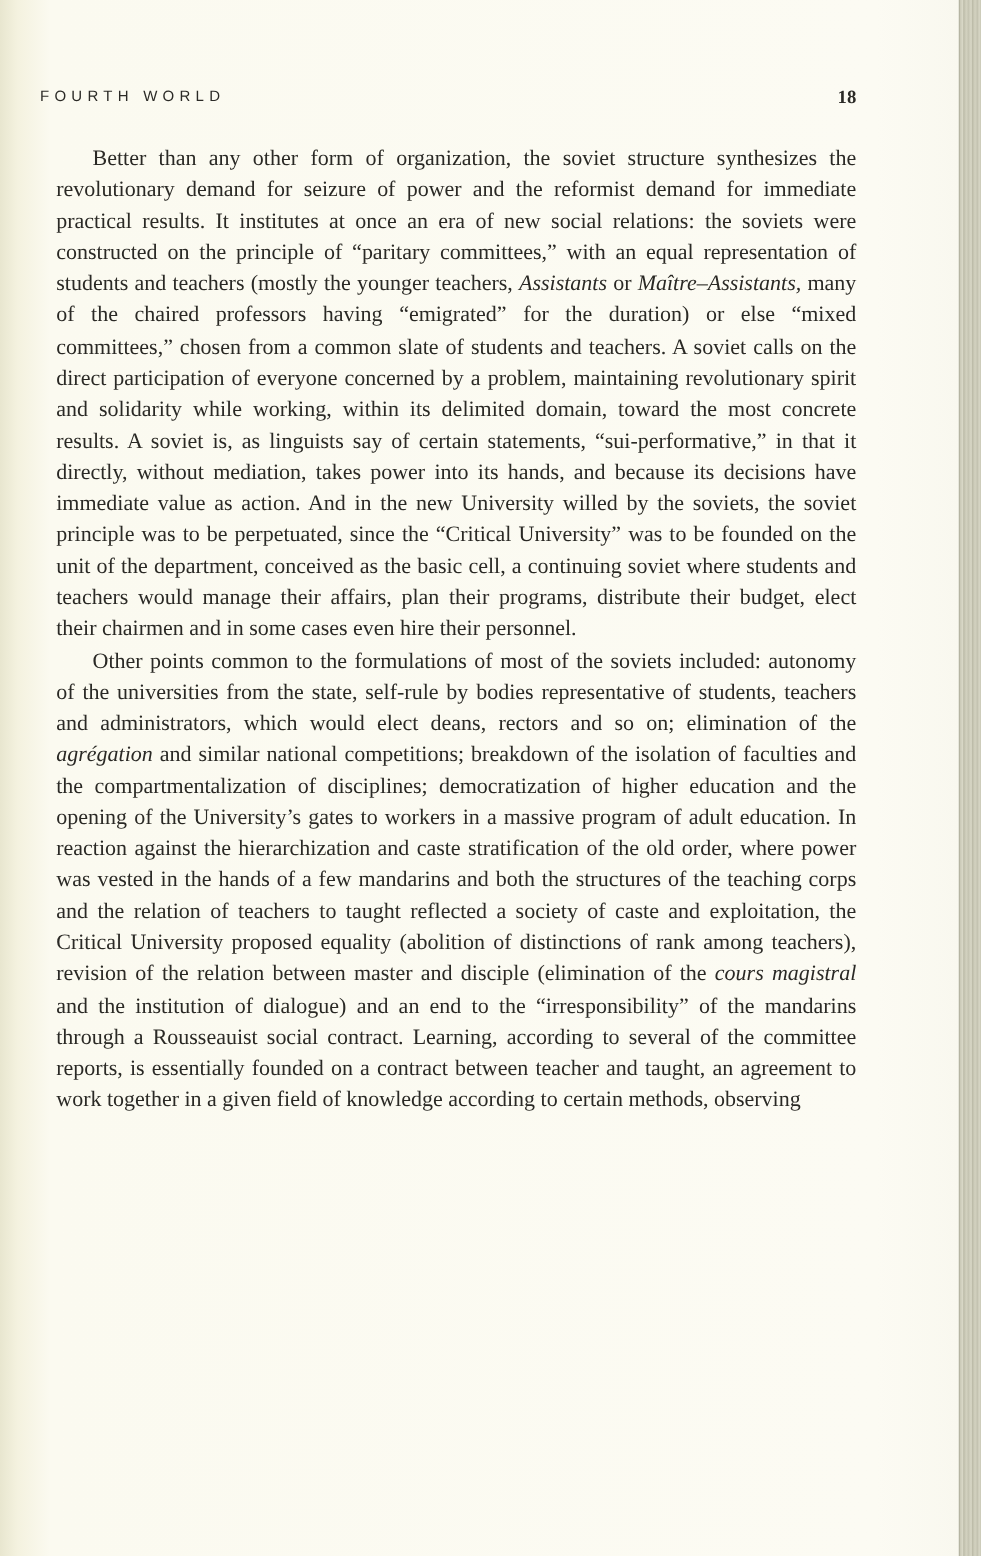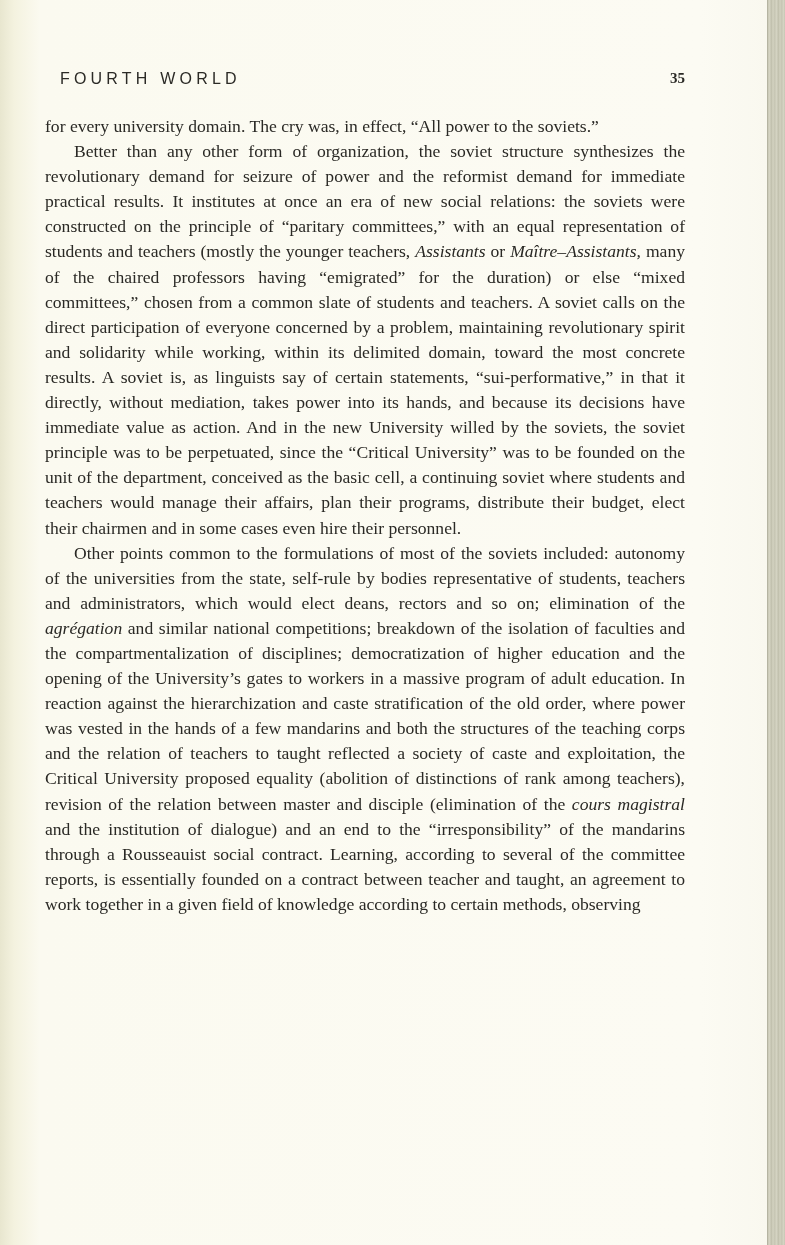--- a/index.html
+++ b/index.html
@@ -32,23 +32,22 @@
       left: 32px;
       width: 653px;
       height: 22px;
       font-family: "Liberation Sans", "DejaVu Sans", sans-serif;
       color: #2b2a26;
     }
     .running-head .title {
       position: absolute;
       left: 0;
       top: 0;
-      font-size: 16px;
+      font-size: 12px;
       letter-spacing: 4.2px;
-      margin-left: 28px;
     }
     .running-head .folio {
       position: absolute;
       right: 0;
       top: 0;
       font-family: "Liberation Serif", "DejaVu Serif", serif;
       font-size: 15px;
       font-weight: bold;
     }
     .text-block {
@@ -71,27 +70,24 @@
     .text-block i {
     }
   </style>
 </head>
 <body>
 
 <div class="page">
 
   <div class="running-head">
     <span class="title">FOURTH WORLD</span>
-    <span class="folio">35</span>
+    <span class="folio">18</span>
   </div>
 
   <div class="text-block">
-    <p>
-      <span>for every university domain. The cry was, in effect, “All power to the soviets.”</span>
-    </p>
     <p class="indent">
       <span>Better than any other form of organization, the soviet structure synthesizes the revolutionary demand for seizure of power and the reformist demand for immediate practical results. It institutes at once an era of new social relations: the soviets were constructed on the principle of “paritary committees,” with an equal representation of students and teachers (mostly the younger teachers, </span><i>Assistants</i><span> or </span><i>Maître–Assistants,</i><span> many of the chaired professors having “emigrated” for the duration) or else “mixed committees,” chosen from a common slate of students and teachers. A soviet calls on the direct participation of everyone concerned by a problem, maintaining revolutionary spirit and solidarity while working, within its delimited domain, toward the most concrete results. A soviet is, as linguists say of certain statements, “sui-performative,” in that it directly, without mediation, takes power into its hands, and because its decisions have immediate value as action. And in the new University willed by the soviets, the soviet principle was to be perpetuated, since the “Critical University” was to be founded on the unit of the department, conceived as the basic cell, a continuing soviet where students and teachers would manage their affairs, plan their programs, distribute their budget, elect their chairmen and in some cases even hire their personnel.</span>
     </p>
     <p class="indent">
       <span>Other points common to the formulations of most of the soviets included: autonomy of the universities from the state, self-rule by bodies representative of students, teachers and administrators, which would elect deans, rectors and so on; elimination of the </span><i>agrégation</i><span> and similar national competitions; breakdown of the isolation of faculties and the compartmentalization of disciplines; democratization of higher education and the opening of the University’s gates to workers in a massive program of adult education. In reaction against the hierar­chization and caste stratification of the old order, where power was vested in the hands of a few mandarins and both the structures of the teaching corps and the relation of teachers to taught reflected a society of caste and exploitation, the Critical University proposed equality (abolition of distinctions of rank among teachers), revision of the rela­tion between master and disciple (elimination of the </span><i>cours magistral</i><span> and the institution of dialogue) and an end to the “irresponsibility” of the mandarins through a Rousseauist social contract. Learning, accord­ing to several of the committee reports, is essentially founded on a contract between teacher and taught, an agreement to work together in a given field of knowledge according to certain methods, observing</span>
     </p>
   </div>
 
   <div class="page-edge"></div>
 </div>

